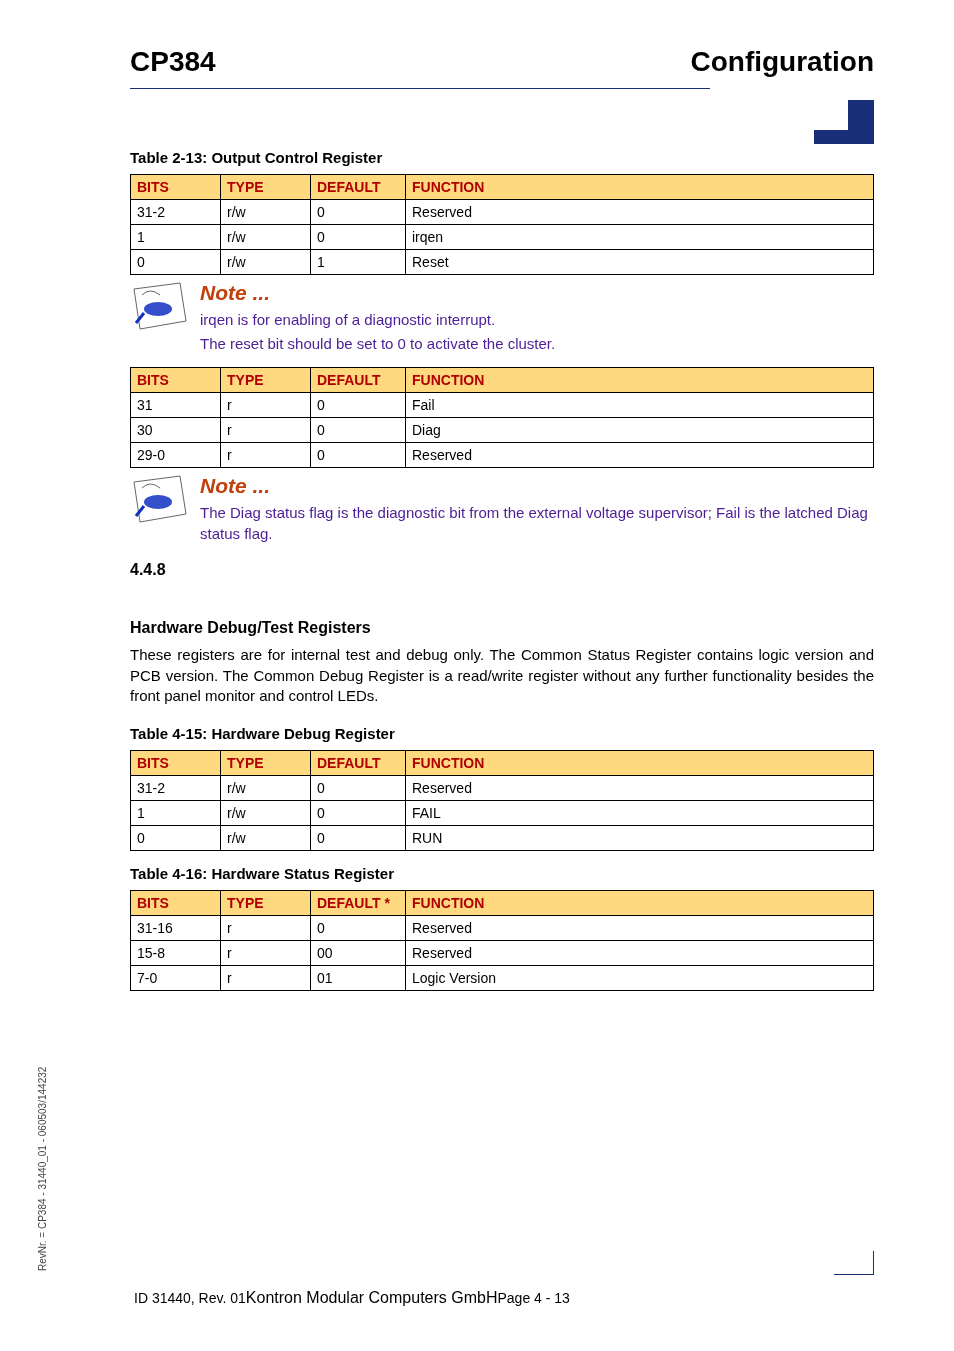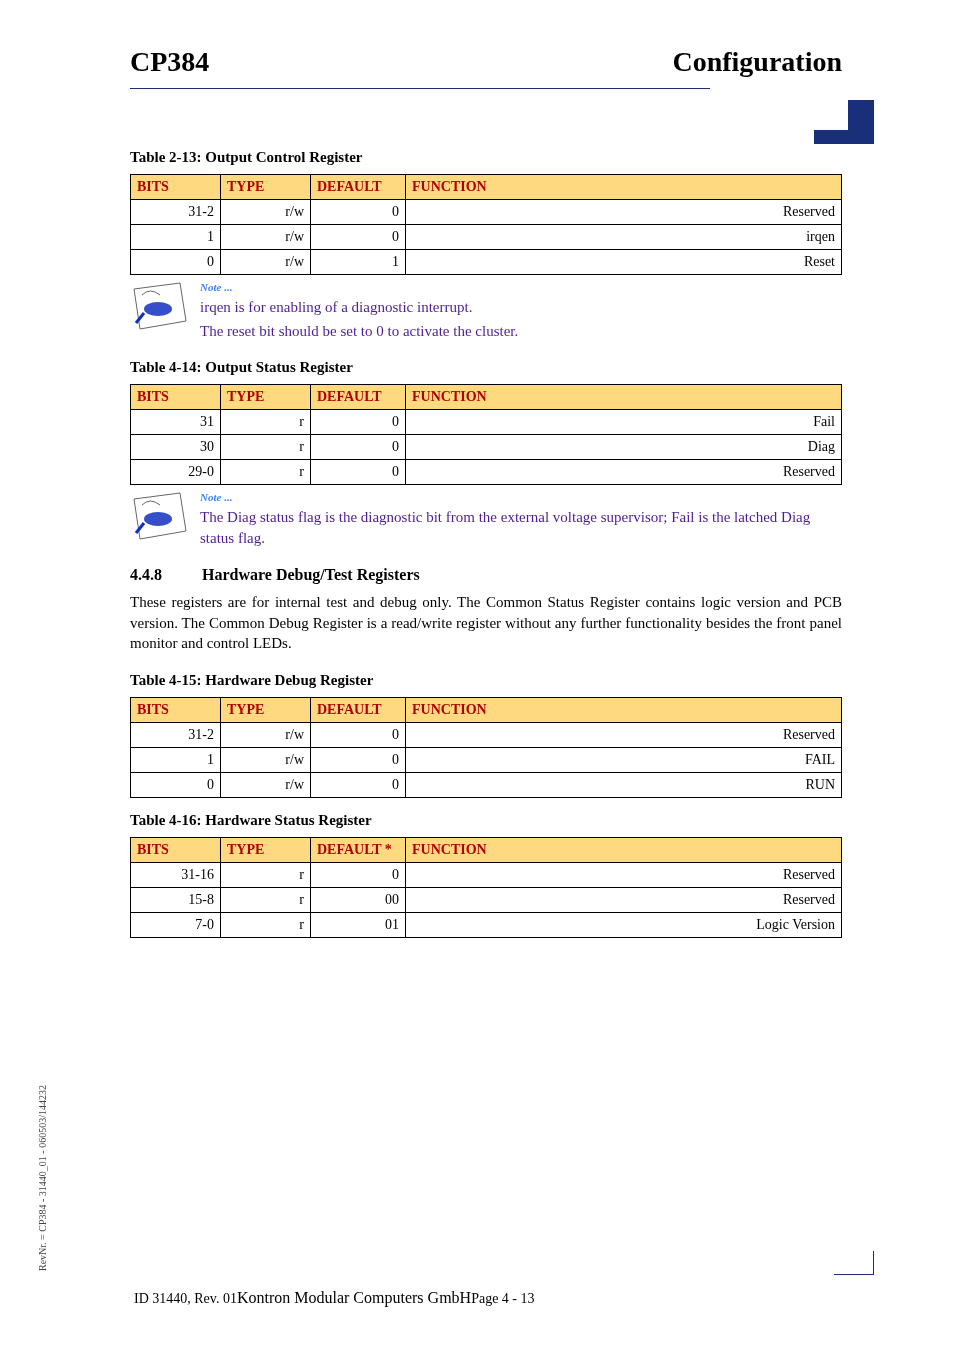--- a/index.html
+++ b/index.html
@@ -1,20 +1,19 @@
 <!DOCTYPE html>
 <html><head>
 <meta charset="utf-8">
 <style>
   * { box-sizing: border-box; margin: 0; padding: 0; }
   html, body { width: 954px; height: 1351px; background: #fff; font-family: Arial, Helvetica, sans-serif; }
   .page {
     width: 954px; height: 1351px; position: relative;
-    padding: 46px 112px 0 130px;
-    font-family: Liberation Serif, serif;
+    padding: 46px 80px 0 130px;
   }
   .header-row {
     display: flex; justify-content: space-between; align-items: baseline;
     font-size: 28px; font-weight: bold;
   }
   .hr-under-header {
     margin-top: 10px; border: none; border-top: 1.5px solid #1a2f7a; width: 580px;
   }
   .logo {
     position: absolute; top: 100px; right: 80px;
@@ -24,30 +23,30 @@
   .table-caption { font-size: 15px; font-weight: bold; margin: 14px 0 8px 0; }
   table.reg {
     width: 100%; border-collapse: collapse; table-layout: fixed;
     font-size: 14px;
   }
   table.reg th, table.reg td { border: 1px solid #000; padding: 4px 6px; }
   table.reg th {
     background: #ffd980; color: #b00000; font-weight: bold; text-align: left;
     font-size: 14px;
   }
-  table.reg td { text-align: right; }
+  table.reg td { text-align: left; }
   col.c-bits { width: 90px; }
   col.c-type { width: 90px; }
   col.c-def  { width: 95px; }
   .note-block { display: flex; gap: 12px; margin: 6px 0 10px 0; align-items: flex-start; }
   .note-icon { width: 58px; flex: 0 0 58px; }
   .note-text { flex: 1; }
-  .note-heading { color: #3b82f6; font-weight: bold; font-style: italic; font-size: 11px; margin-bottom: 4px; }
+  .note-heading { color: #c2410c; font-weight: bold; font-style: italic; font-size: 21px; margin-bottom: 4px; }
   .note-body p { color: #4c1d95; font-size: 15px; line-height: 1.45; margin-bottom: 2px; }
-  .sect-head { display: flex; gap: 40px; font-size: 16px; font-weight: bold; margin: 14px 0 8px 0; }
+  .sect-head { display: flex; gap: 40px; font-size: 16px; font-weight: bold; margin: 14px 0 8px 0; flex-direction: column; }
   .body-para { font-size: 15px; line-height: 1.38; text-align: justify; margin-bottom: 18px; }
   .vert-rev {
     position: absolute; left: 48px; bottom: 80px;
     transform: rotate(-90deg); transform-origin: left bottom;
     font-size: 10px; color: #444;
   }
   .footer {
     position: absolute; left: 134px; right: 80px; bottom: 44px;
     display: flex; align-items: baseline;
     font-size: 14px;
@@ -128,21 +127,20 @@
       </div>
       <div class="note-text">
         <div class="note-heading">Note ...</div>
         <div class="note-body">
           <p> irqen is for enabling of a diagnostic interrupt.</p>
           <p>The reset bit should be set to 0 to activate the cluster.</p>
         </div>
       </div>
     </div>
 
-    <div class="table-caption">Table 4-14:  Output Status Register</div>
     <table class="reg">
       <colgroup>
           <col class="c-bits">
           <col class="c-type">
           <col class="c-def">
           <col>
         </colgroup>
       <thead>
           <tr>
         <th>BITS</th>

